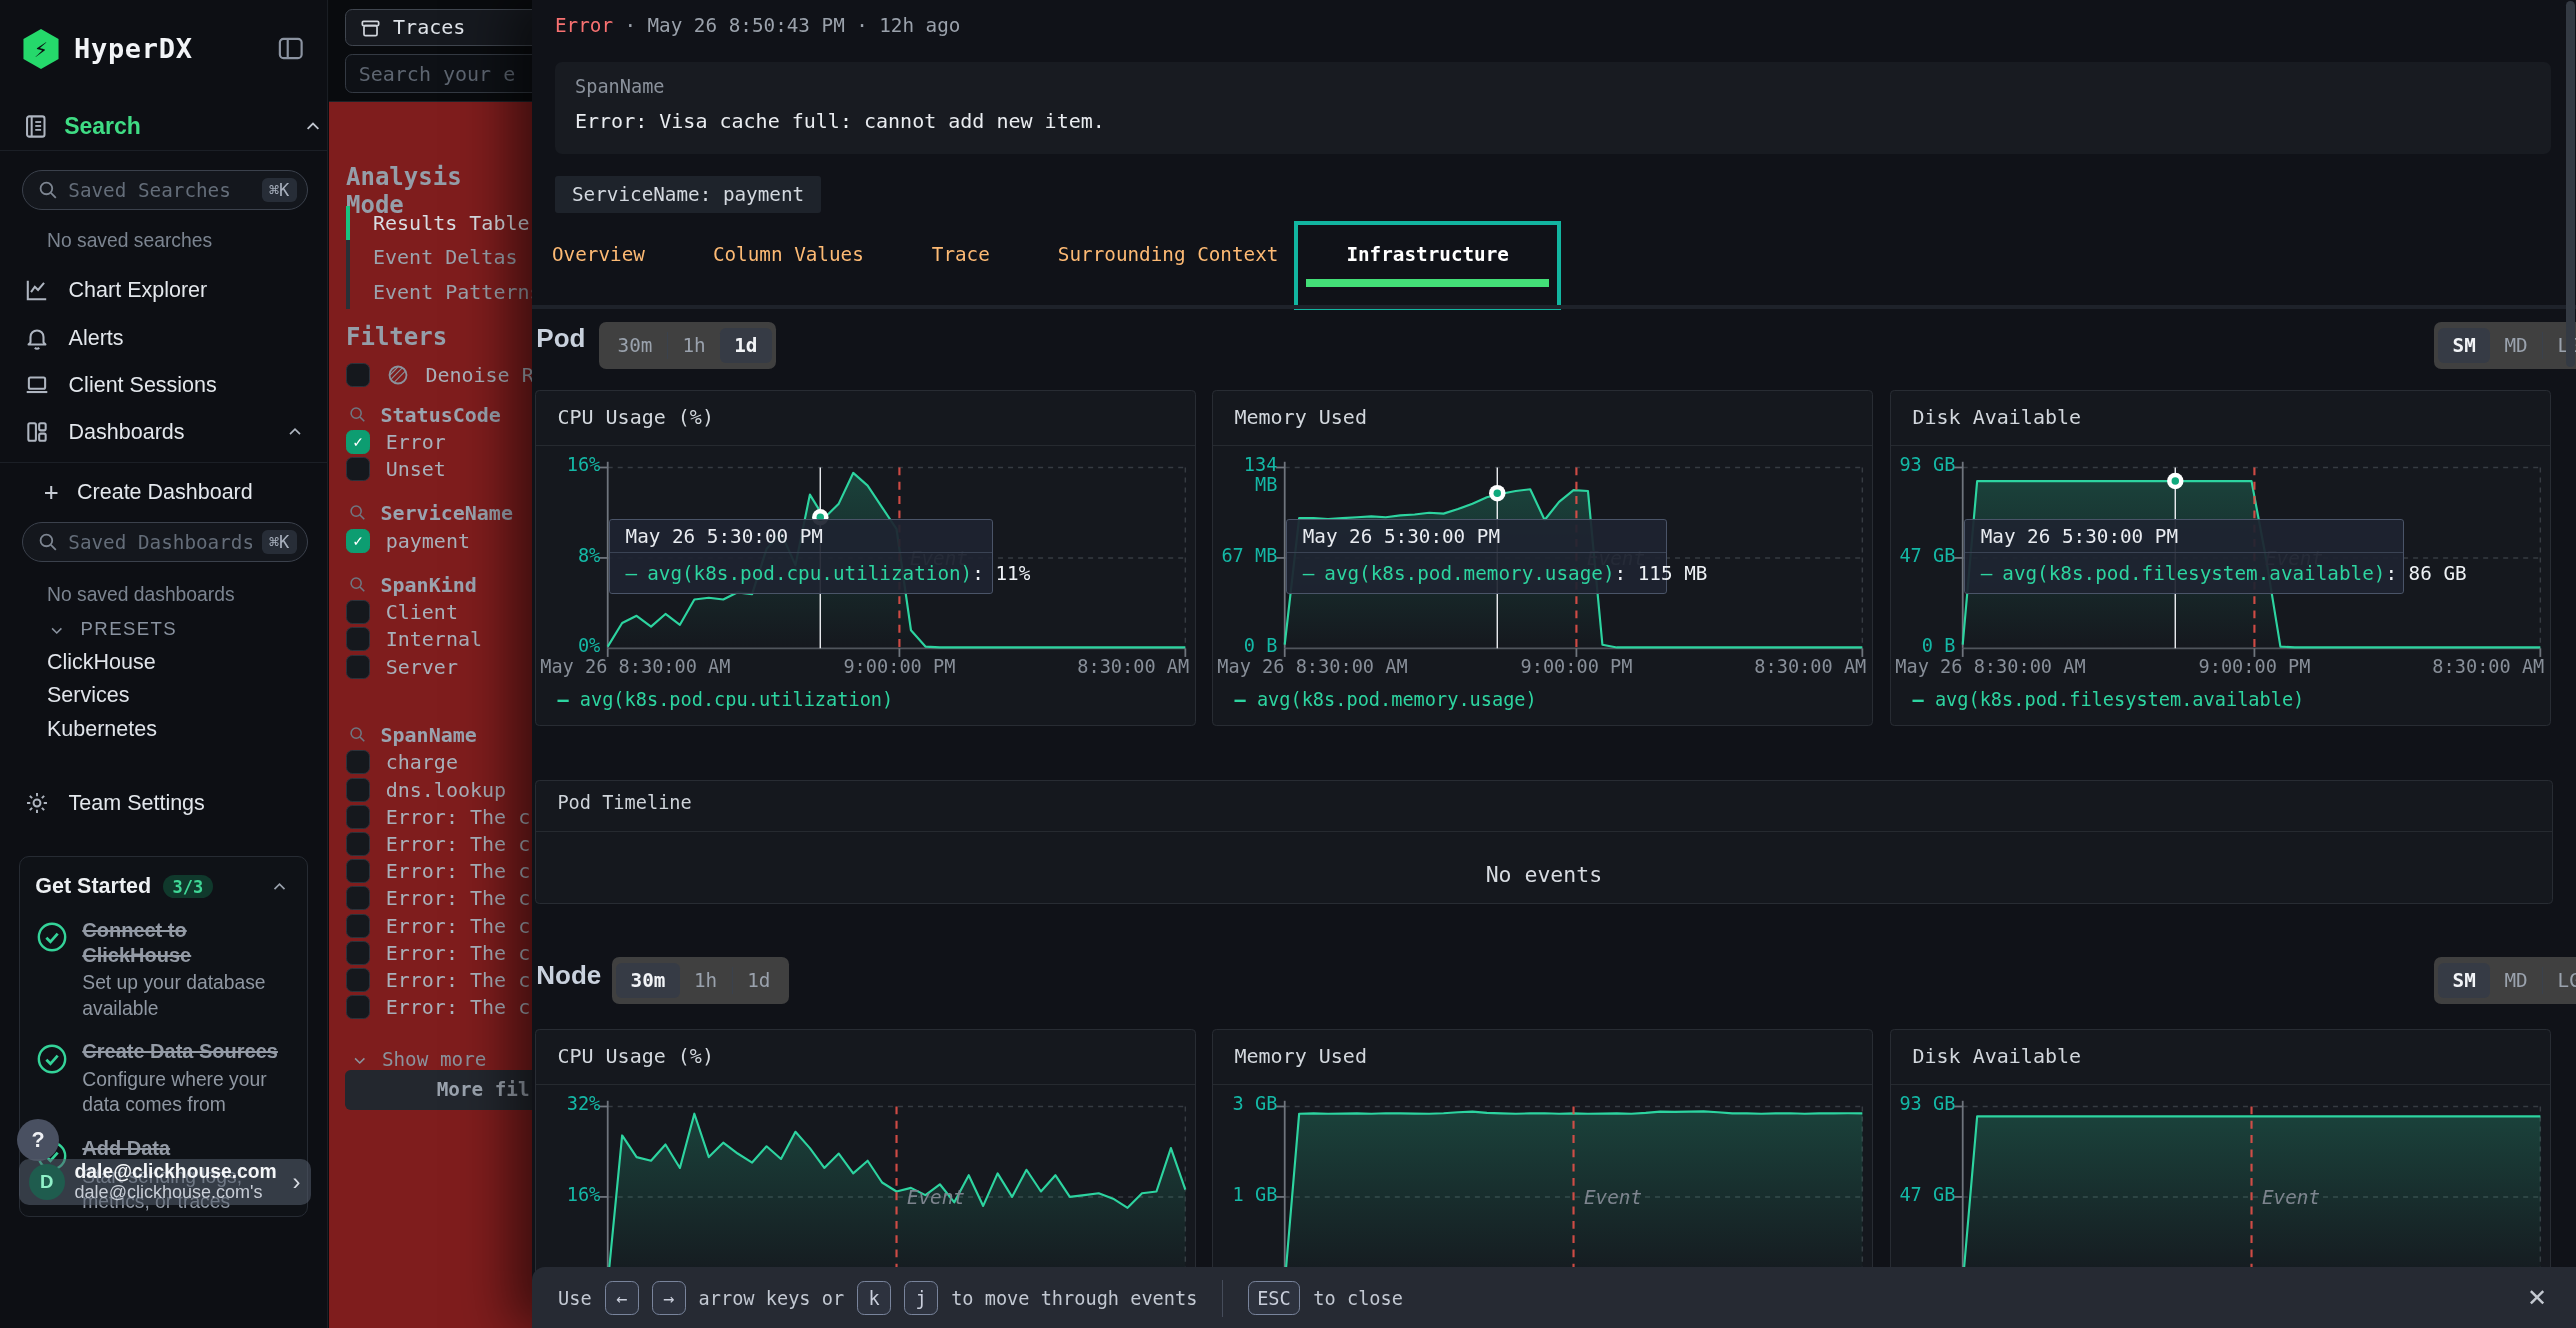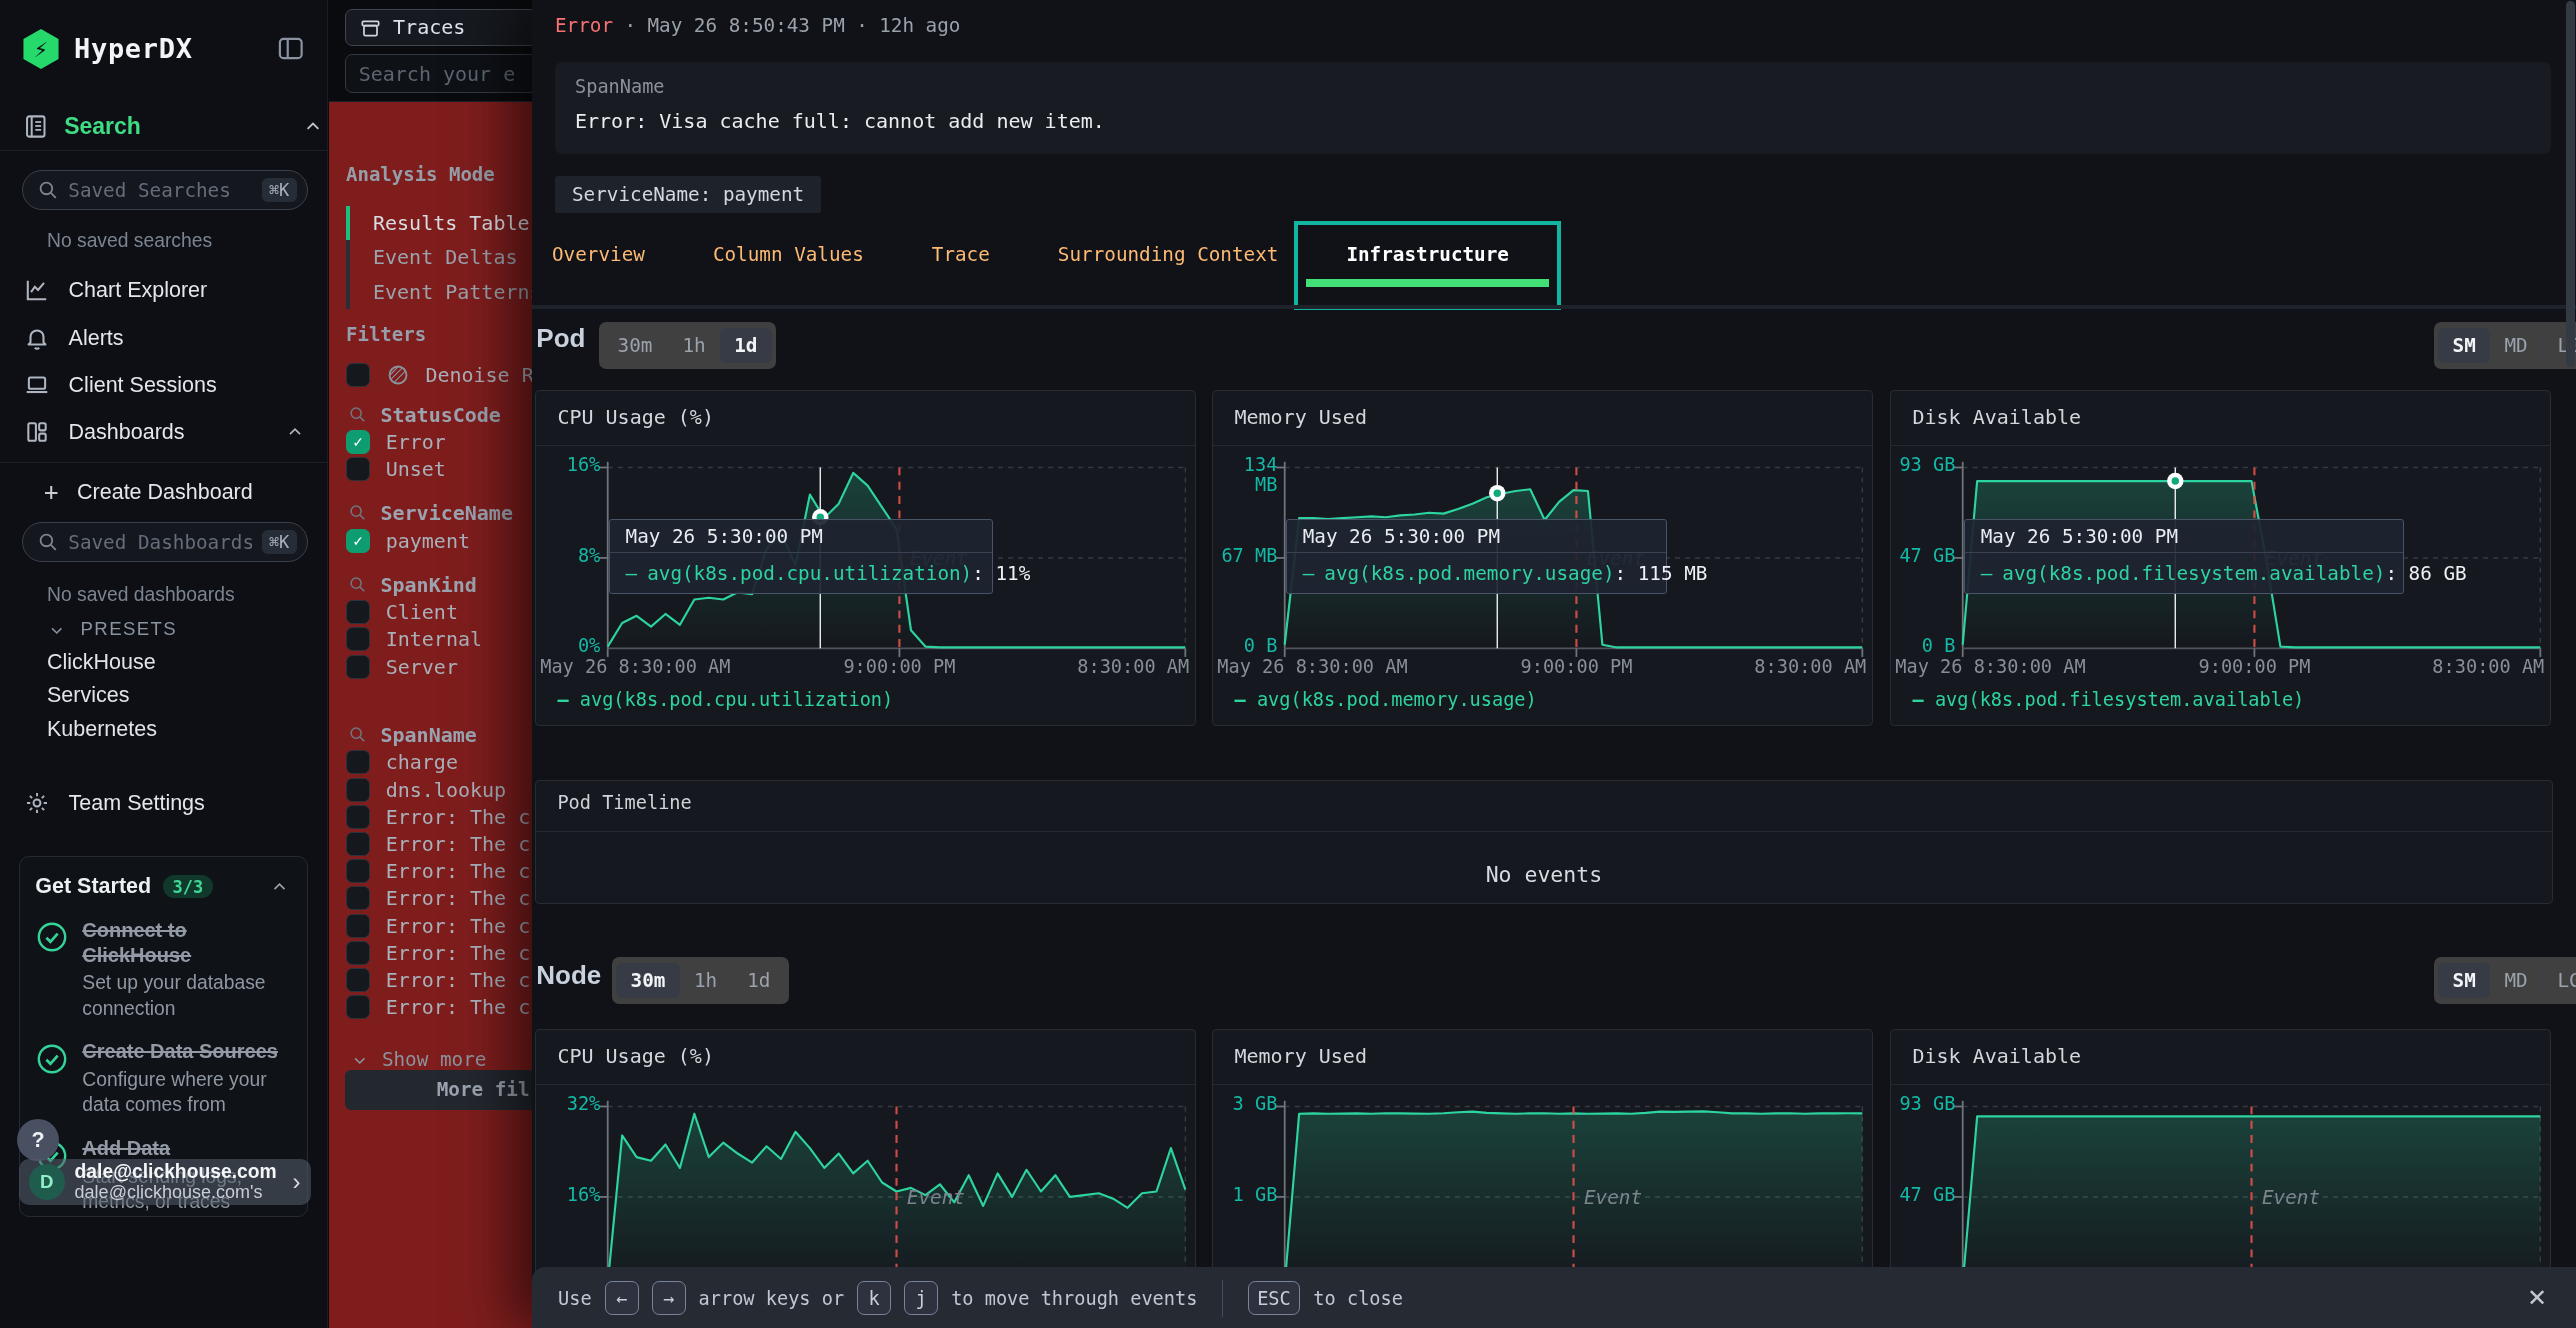--- a/index.html
+++ b/index.html
@@ -62,21 +62,21 @@
   
   #middle { position:absolute; left:329px; top:0; width:203px; height:1328px; background:#7f1d1d; overflow:hidden; }
   #mid-topbox { position:absolute; left:0; top:0; width:100%; height:102px; background:#090b0e; border-bottom:1.4px solid #1d2127; }
   #source-select { position:absolute; left:15.7px; top:8.6px; width:229px; height:37px; background:#16191f;
     border:1.4px solid #40464f; border-radius:7.2px; display:flex; align-items:center; gap:11.4px; padding:0 13px;
     font-size:20px; color:#dfe3e9; cursor:pointer; }
   #event-search { position:absolute; left:15.7px; top:54px; width:229px; height:39px; background:#0e1116;
     border:1.4px solid #343a43; border-radius:7.2px; color:#cfd4db; font-family:"DejaVu Sans Mono",monospace;
     font-size:20px; padding:0 13px; outline:none; }
   #event-search::placeholder { color:#5d6570; }
-  .mid-head { position:absolute; left:17px; font-size:19px; font-weight:bold; color:#959ea9; }
+  .mid-head { position:absolute; left:17px; font-size:24px; font-weight:bold; color:#959ea9; }
   #mode-rail { position:absolute; left:17px; top:206px; width:3.6px; height:103px; background:#2a2f36; }
   #mode-rail-active { position:absolute; left:0; top:0; width:3.6px; height:34px; background:#17c27f; }
   .mode-item { position:absolute; left:44px; height:34px; line-height:34px; font-size:20px; color:#9ba3ad; cursor:pointer; white-space:nowrap; }
   .mode-item.active { color:#d8dde3; }
   .f-head { position:absolute; left:18.6px; display:flex; align-items:center; gap:14.3px; height:27px;
     font-size:20px; font-weight:bold; color:#9aa3af; white-space:nowrap; }
   .f-head .ic { color:#6f7782; }
   .f-row { position:absolute; left:17px; display:flex; align-items:center; gap:15.7px; height:27px; cursor:pointer; white-space:nowrap; }
   .cb { width:24px; height:24px; border-radius:6.4px; background:#15181d; border:1.4px solid #2c323b;
     display:flex; align-items:center; justify-content:center; color:#fff; font-size:15.7px; flex:0 0 24px; }
@@ -274,21 +274,21 @@
       </span>
     </div>
     <div id="gs-tasks">
         <div class="gs-task">
        <span class="gs-check"><svg class="ic" width="34" height="34" viewBox="0 0 24 24">
               <circle cx="12" cy="12" r="9.3" fill="none" stroke="#34d399" stroke-width="1.7"></circle>
               <polyline points="8 12.6 10.9 15.4 16 9.6" fill="none" stroke="#34d399" stroke-width="2"></polyline>
             </svg></span>
        <span>
             <div class="gs-title">Connect to ClickHouse</div>
-       <div class="gs-desc">Set up your database connection</div>
+       <div class="gs-desc">Set up your database available</div>
           </span>
      </div>
         <div class="gs-task">
        <span class="gs-check"><svg class="ic" width="34" height="34" viewBox="0 0 24 24">
               <circle cx="12" cy="12" r="9.3" fill="none" stroke="#34d399" stroke-width="1.7"></circle>
               <polyline points="8 12.6 10.9 15.4 16 9.6" fill="none" stroke="#34d399" stroke-width="2"></polyline>
             </svg></span>
        <span>
             <div class="gs-title">Create Data Sources</div>
        <div class="gs-desc">Configure where your data comes from</div>

